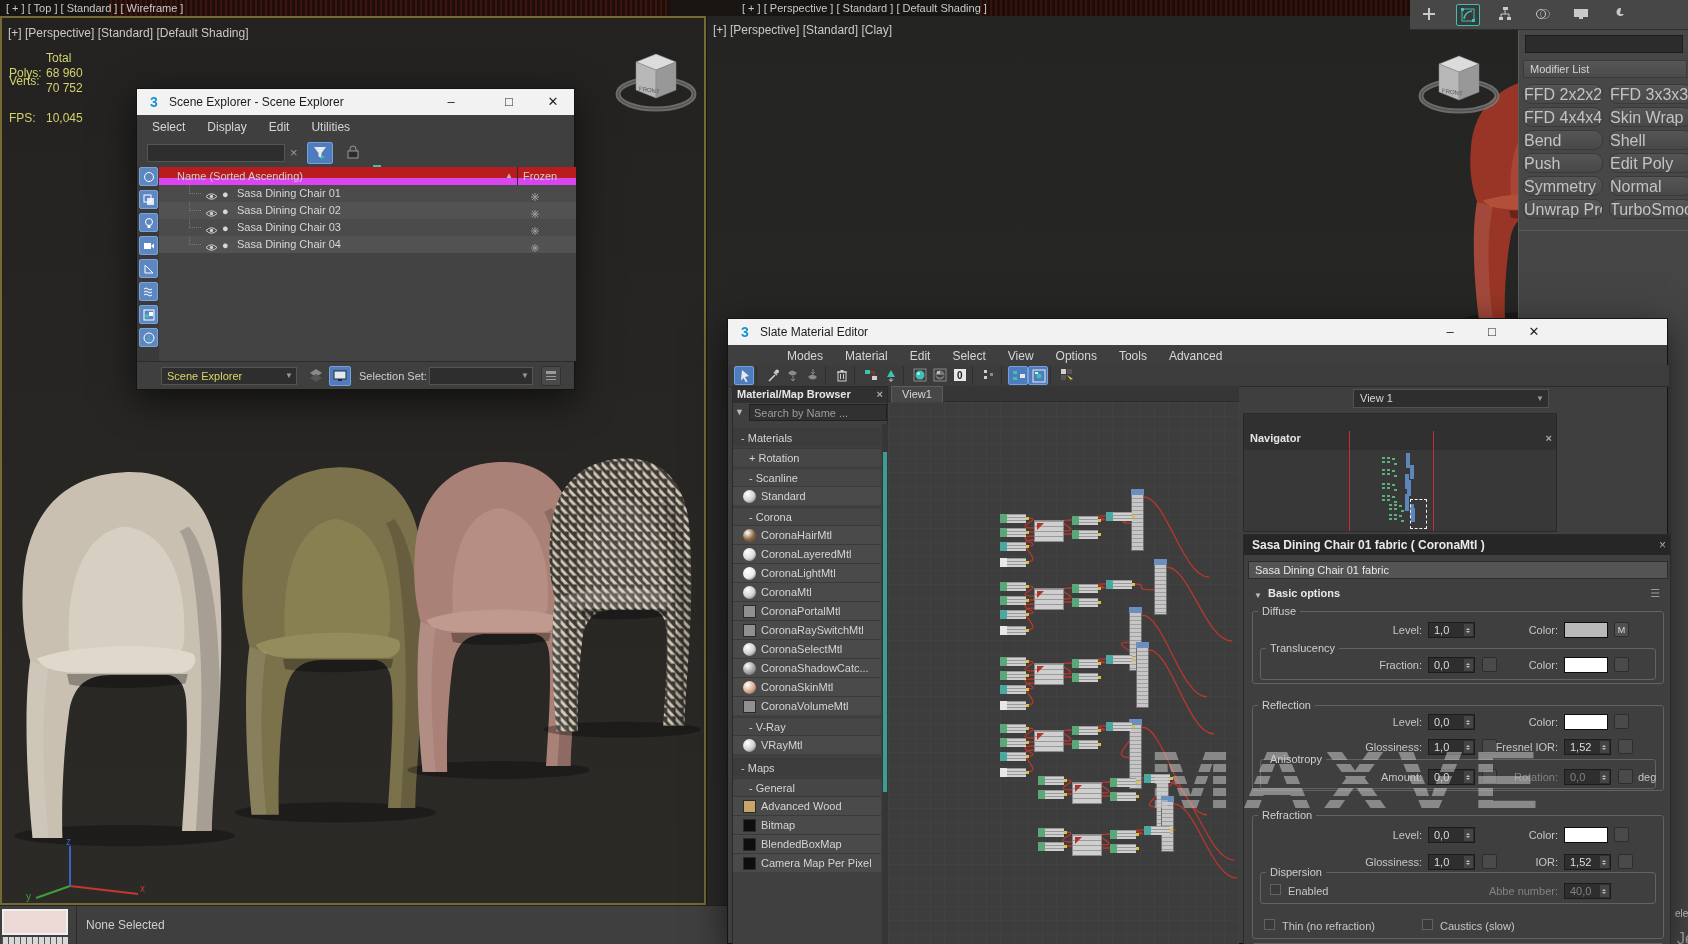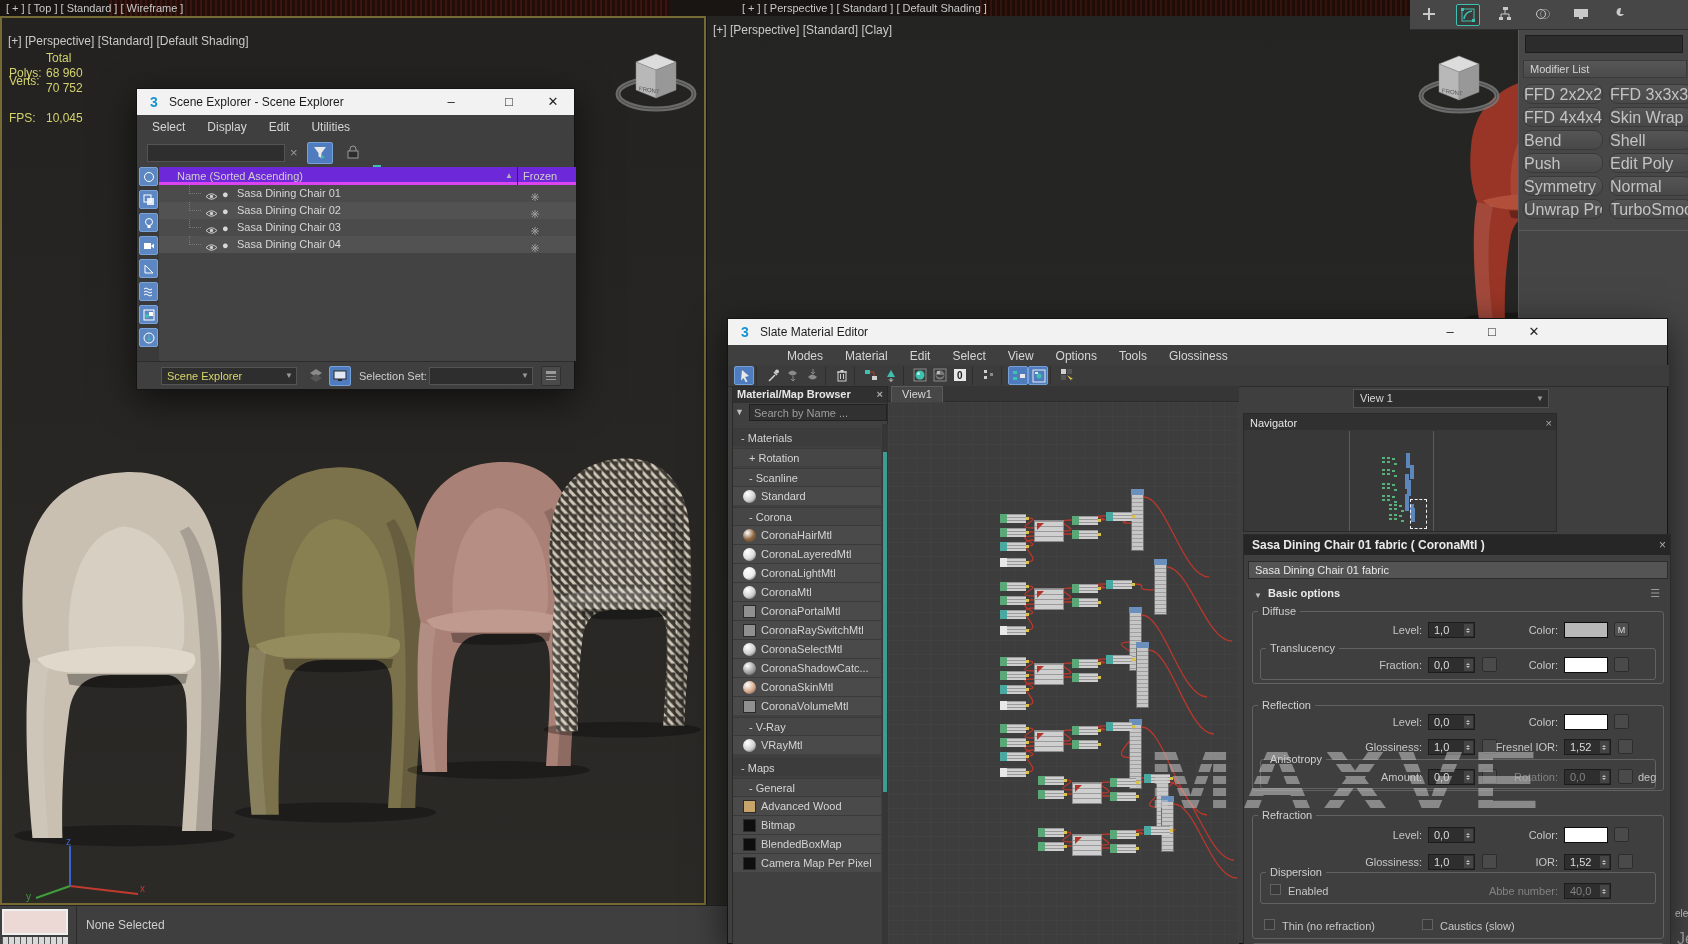--- a/index.html
+++ b/index.html
@@ -14,21 +14,21 @@
 .titlebar{position:absolute;left:0;top:0;right:0;height:26px;background:#f2f2f2;color:#1c1c1c;font-size:12px}
 .logo3{position:absolute;left:9px;top:5px;width:16px;height:16px;color:#1493d2;font-weight:bold;font-size:14px;line-height:16px;text-align:center}
 .wbtn{position:absolute;top:0;width:34px;height:26px;color:#222;text-align:center;line-height:26px;font-size:13px}
 .menubar{position:absolute;font-size:12px;color:#d6d6d6}
 .menubar span{display:inline-block;padding:3px 11px}
 .tbtn{position:relative;width:20px;height:19px;background:transparent;border-radius:2px;flex:0 0 auto}
 .tbtn.on{background:#4f7cbf;border:1px solid #76a0d8}
 .sep{width:5px;height:19px;border-left:1px solid #2e2e2e;margin:0 2px;flex:0 0 auto}
 
 .se-row{position:absolute;left:22px;width:417px;height:17px;line-height:17px;color:#d6d6d6}
-.hdrbar{background:#6d28d9;border-bottom:3px solid #d946ef;color:#cfcfcf}
+.hdrbar{background:#b91c1c;border-bottom:7px solid #d946ef;color:#cfcfcf}
 
 .grp{position:absolute;border:1px solid #626262;border-radius:3px}
 .glab{position:absolute;font-size:11px;color:#cfcfcf;background:#3f3f3f;padding:0 4px;white-space:nowrap}
 .l1{position:absolute;left:0;width:178px;text-align:right;color:#c6c6c6;white-space:nowrap}
 .l2{position:absolute;left:226px;width:88px;text-align:right;color:#c6c6c6;white-space:nowrap}
 .sp{position:absolute;width:47px;height:16px;background:#2e2e2e;border:1px solid #1c1c1c;color:#dcdcdc;padding:1px 11px 0 5px;line-height:13px}
 .sp .ud{position:absolute;right:1px;top:1px;width:9px;height:12px;background:#454545}
 .sp .ud:before{content:"";position:absolute;left:2px;top:2px;border:2.5px solid transparent;border-bottom-color:#bdbdbd}
 .sp .ud:after{content:"";position:absolute;left:2px;bottom:1px;border:2.5px solid transparent;border-top-color:#bdbdbd}
 .aux{position:absolute;width:15px;height:15px;background:#4a4a4a;border:1px solid #2d2d2d;border-radius:2px}
@@ -63,21 +63,21 @@
 <div id="app">
 
   <div class="abs" style="left:0;top:0;width:1688px;height:16px;background:#181512;overflow:hidden">
     <div class="abs" style="left:110px;top:0;width:560px;height:16px;background:repeating-linear-gradient(90deg,#43150e 0 2px,#230b07 2px 5px);opacity:.8"></div>
     <div class="abs" style="left:980px;top:0;width:430px;height:16px;background:repeating-linear-gradient(90deg,#3c130c 0 2px,#1f0a06 2px 5px);opacity:.8"></div>
     <div class="abs vplabel" style="left:6px;top:2px;font-size:11px">[ + ] [ Top ] [ Standard ] [ Wireframe ]</div>
     <div class="abs vplabel" style="left:742px;top:2px;font-size:11px">[ + ] [ Perspective ] [ Standard ] [ Default Shading ]</div>
   </div>
 
   <div class="abs" id="vpL" style="left:0;top:16px;width:706px;height:889px;background:linear-gradient(#232220,#2b2a27);border:2px solid #756a33;overflow:hidden">
-    <div class="abs vplabel" style="left:6px;top:16px">[+] [Perspective] [Standard] [Default Shading]</div>
+    <div class="abs vplabel" style="left:6px;top:8px">[+] [Perspective] [Standard] [Default Shading]</div>
     <div class="abs stats" style="left:44px;top:33px">Total</div>
     <div class="abs stats" style="left:7px;top:48px">Polys:</div>
     <div class="abs stats" style="left:44px;top:48px">68 960</div>
     <div class="abs stats" style="left:7px;top:56px">Verts:</div>
     <div class="abs stats" style="left:44px;top:63px">70 752</div>
     <div class="abs stats" style="left:7px;top:93px">FPS:</div>
     <div class="abs stats" style="left:44px;top:93px">10,045</div>
     <svg id="chairsL" width="706" height="889" style="position:absolute;left:0;top:0;pointer-events:none">
         <defs>
           <pattern id="houndchairsL" width="10" height="10" patternUnits="userSpaceOnUse">
@@ -438,21 +438,21 @@
   </div>
 
   <div class="win" id="slate" style="left:727px;top:318px;width:941px;height:626px;z-index:40">
     <div class="titlebar">
       <span class="logo3">3</span>
       <span class="abs" style="left:32px;top:6px">Slate Material Editor</span>
       <span class="wbtn" style="left:705px">–</span>
       <span class="wbtn" style="left:747px">□</span>
       <span class="wbtn" style="left:789px">✕</span>
     </div>
-    <div class="menubar" id="sl-menus" style="left:48px;top:27px"><span>Modes</span><span>Material</span><span>Edit</span><span>Select</span><span>View</span><span>Options</span><span>Tools</span><span>Glossiness</span></div>
+    <div class="menubar" id="sl-menus" style="left:48px;top:27px"><span>Modes</span><span>Material</span><span>Edit</span><span>Select</span><span>View</span><span>Options</span><span>Tools</span><span>Advanced</span></div>
     <div class="abs" id="sl-toolbar" style="left:0;top:46px;width:941px;height:22px;background:#3c3c3c;border-bottom:1px solid #2c2c2c;display:flex;align-items:center;padding-left:6px">
         <div class="tbtn on"><svg width="14" height="14" style="margin:2px 0 0 3px">
             <path d="M4,1 L11,7 7,8 9.5,12.5 7.8,13.3 5.5,9 3,11.5Z" fill="#e8e8e8"></path>
           </svg></div>
         <div class="sep"></div>
         <div class="tbtn"><svg width="14" height="14" style="margin:2px 0 0 3px">
             <path d="M3,13 L9,7 M8,4 l3,3" stroke="#cfcfcf" fill="none" stroke-width="1.5"></path>
             <circle cx="11" cy="3.5" r="2" fill="#cfcfcf"></circle>
           </svg></div>
         <div class="tbtn"><svg width="14" height="14" style="margin:2px 0 0 3px">
@@ -836,21 +836,21 @@
           <span style="position:absolute;right:-3px;top:3px;width:3px;height:3px;background:#d8c24a"></span>
         </div>
         <div class="snode" style="position: absolute; left: 256px; top: 424px;">
           <span class="cap" style="background:#49a8a0"></span>
           <span class="bod"></span>
           <span style="position:absolute;right:-3px;top:3px;width:3px;height:3px;background:#d8c24a"></span>
         </div>
       </div>
 
     <div class="abs" style="left:515px;top:94px;width:314px;height:119px;background:#383838;border:1px solid #2a2a2a">
-      <div class="abs" style="left:0;top:0;width:312px;height:16px;background:#303030;color:#e6e6e6;font-weight:normal;padding:3px 6px">
+      <div class="abs" style="left:0;top:0;width:312px;height:16px;background:#303030;color:#e6e6e6;font-weight:bold;padding:18px 6px">
         <span>Navigator</span>
         <span style="position:absolute;right:4px;color:#aaa">×</span>
       </div>
       <div class="abs" id="nav-content" style="left:0;top:17px;width:312px;height:100px;overflow:hidden">
           <div style="position: absolute; left: 105px; top: 0px; width: 1px; height: 100px; background: rgb(192, 48, 48);"></div>
           <div style="position: absolute; left: 189px; top: 0px; width: 1px; height: 100px; background: rgb(192, 48, 48);"></div>
           <div style="position: absolute; left: 138.16px; top: 26.16px; width: 3px; height: 2px; background: rgb(88, 176, 122);"></div>
           <div style="position: absolute; left: 143.16px; top: 26.16px; width: 3px; height: 2px; background: rgb(88, 176, 122);"></div>
           <div style="position: absolute; left: 148.16px; top: 27.16px; width: 3px; height: 2px; background: rgb(88, 176, 122);"></div>
           <div style="position: absolute; left: 138.16px; top: 30.16px; width: 3px; height: 2px; background: rgb(88, 176, 122);"></div>

